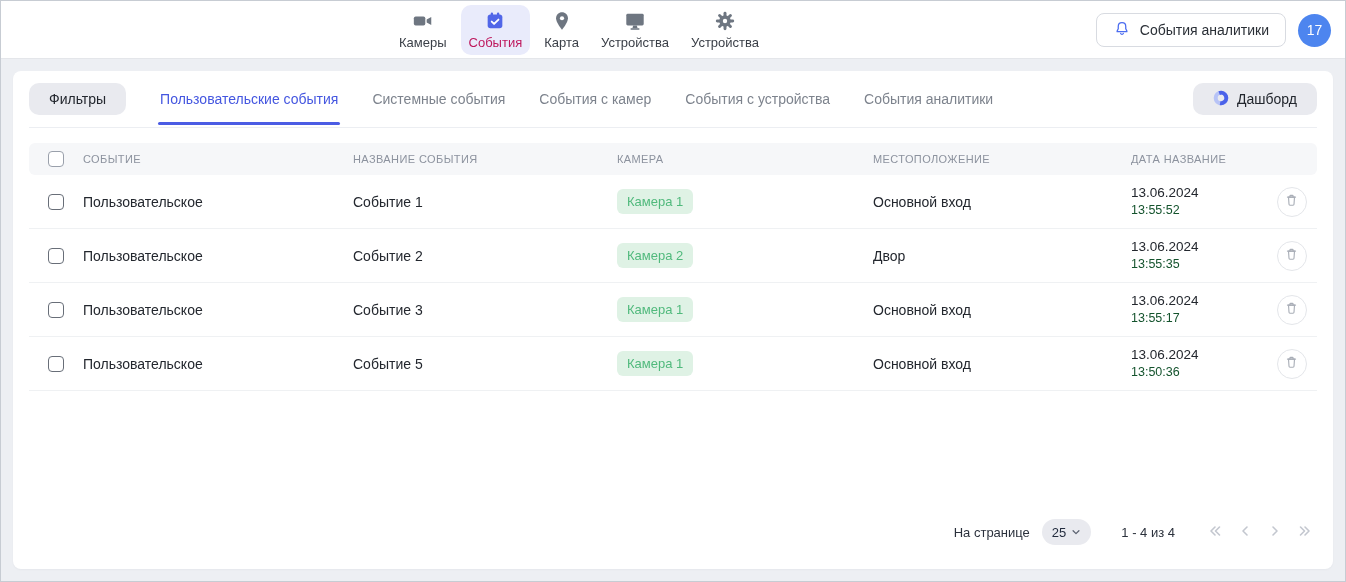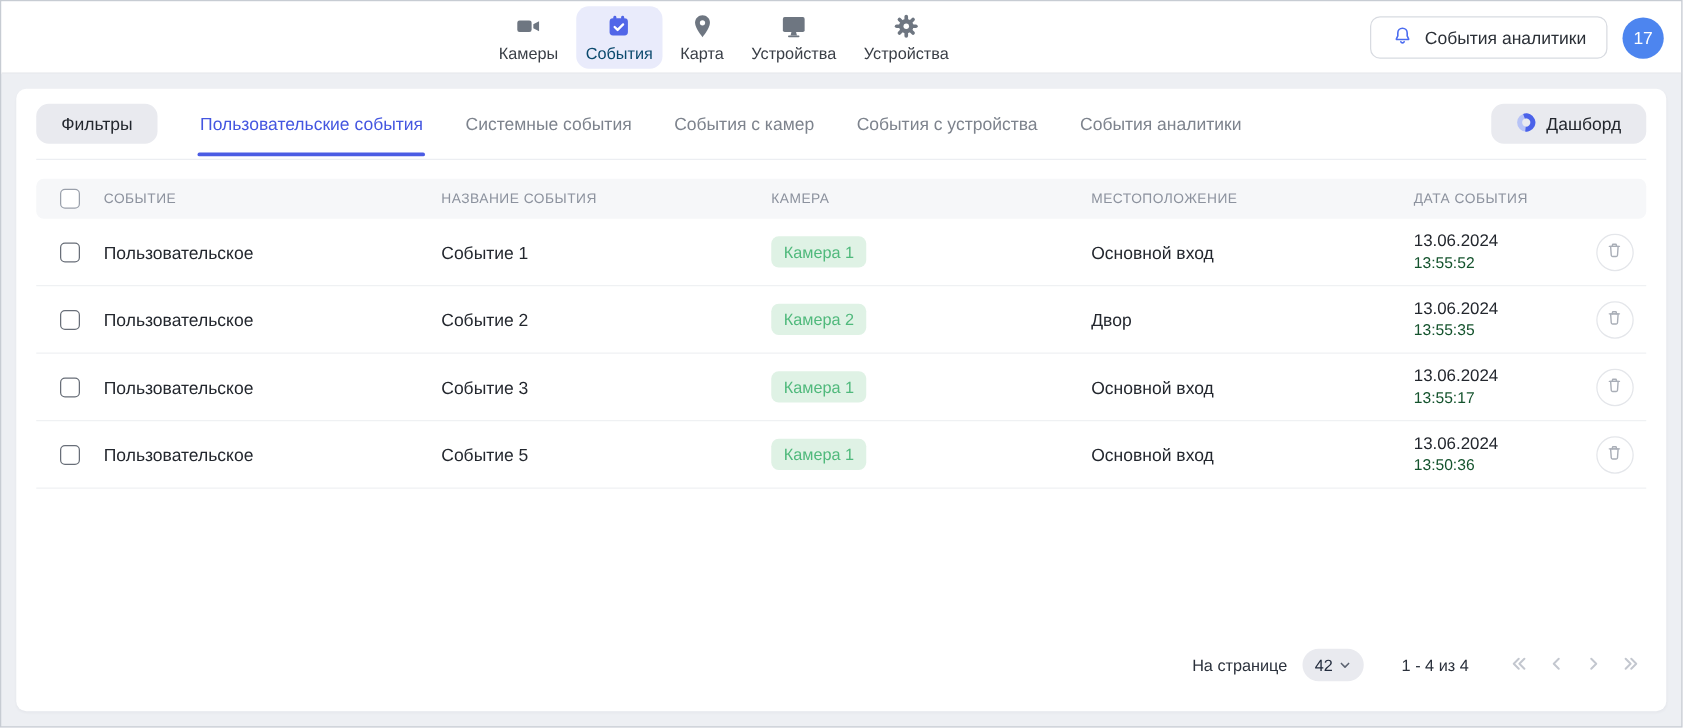--- a/index.html
+++ b/index.html
@@ -20,21 +20,21 @@
     display: flex; align-items: center; gap: 6px;
   }
   .nav-item {
     display: flex; flex-direction: column; align-items: center; justify-content: center;
     gap: 3px; padding: 4px 8px; height: 50px; border-radius: 10px; cursor: pointer;
     color: #6e7681;
     text-align: center;
   }
   .nav-item .nav-label { font-size: 13px; color: #3a3f47; white-space: nowrap; }
   .nav-item.active { background: #e9ebfb; color: #5166e8; }
-  .nav-item.active .nav-label { color: #0c4a6e; }
+  .nav-item.active .nav-label { color: #be185d; }
   .nav-item svg { display: block; }
 
   .topbar-right {
     position: absolute; right: 14px; top: 12px; display: flex; align-items: center; gap: 12px;
   }
   .analytics-btn {
     height: 34px; display: flex; align-items: center; gap: 9px; padding: 0 16px;
     background: #fff; border: 1px solid #d8dbe1; border-radius: 8px;
     font-size: 14px; color: #2a2f36; cursor: pointer; font-family: inherit;
   }
@@ -244,21 +244,21 @@
     </div>
 
     <div class="thead">
       <span class="cb-cell">
           <span class="checkbox light"></span>
         </span>
       <span>СОБЫТИЕ</span>
       <span>НАЗВАНИЕ СОБЫТИЯ</span>
       <span>КАМЕРА</span>
       <span>МЕСТОПОЛОЖЕНИЕ</span>
-      <span>ДАТА СОБЫТИЯ</span>
+      <span>ДАТА НАЗВАНИЕ</span>
       <span></span>
     </div>
 
     <div class="trow">
       <span class="cb-cell">
           <span class="checkbox"></span>
         </span>
       <span>Пользовательское</span>
       <span>Событие 1</span>
       <span><span class="badge">Камера 1</span></span>
@@ -343,21 +343,21 @@
               <path d="M9.5 6.5 V4.8 a1 1 0 0 1 1-1 h3 a1 1 0 0 1 1 1 V6.5"></path>
               <path d="M7.2 6.5 h9.6 l-.8 11.5 a1.6 1.6 0 0 1 -1.6 1.5 H9.6 a1.6 1.6 0 0 1 -1.6 -1.5 z"></path>
             </svg>
         </span>
       </button>
     </div>
 
     <div class="pagination">
       <span>На странице</span>
       <button class="per-page-select">
-        <span>42</span>
+        <span>25</span>
         <span>
           <svg width="10" height="10" viewBox="0 0 12 12" fill="none" stroke="#5b6270" stroke-width="1.5" stroke-linecap="round" stroke-linejoin="round">
               <path d="M2.5 4.5 L6 8 L9.5 4.5"></path>
             </svg>
         </span>
       </button>
       <span class="range">1 - 4 из 4</span>
       <div class="pager">
         <button class="pager-btn">
           <span><svg width="16" height="16" viewBox="0 0 16 16" fill="none" stroke="currentColor" stroke-width="1.6" stroke-linecap="round" stroke-linejoin="round">

